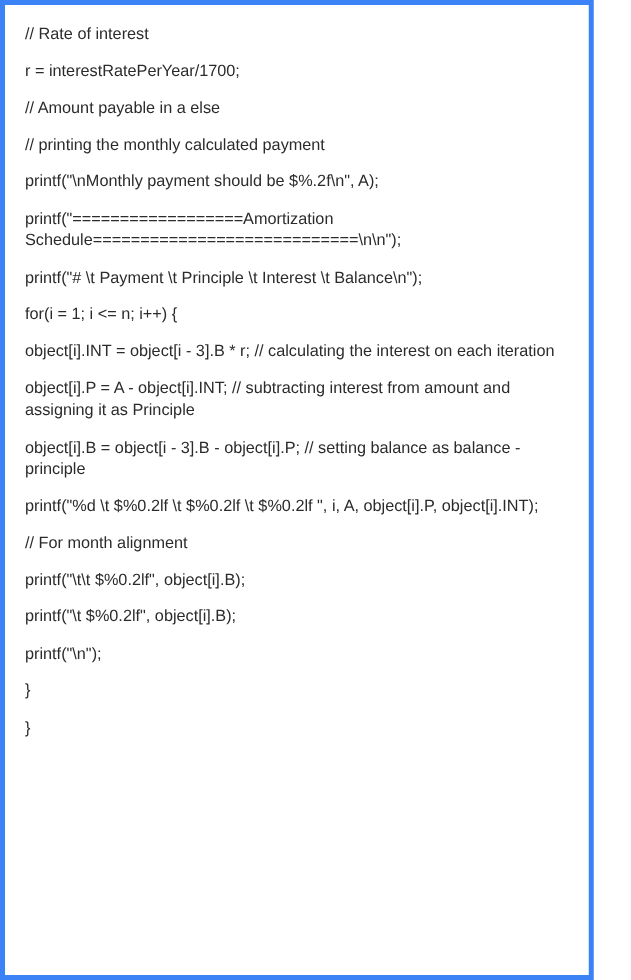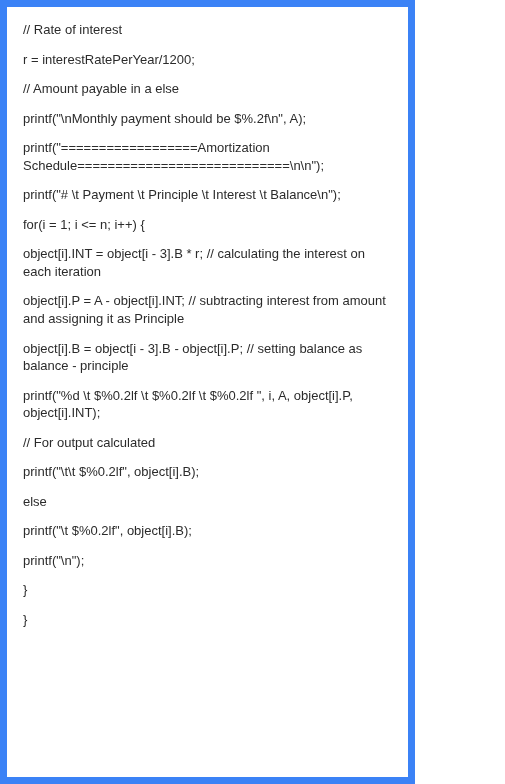--- a/index.html
+++ b/index.html
@@ -4,52 +4,52 @@
 <style>
   html, body {
     margin: 0;
     padding: 0;
     background: #ffffff;
     font-family: -apple-system, BlinkMacSystemFont, "Segoe UI", Arial, sans-serif;
     font-size: 13px;
     color: #2b2b2b;
   }
   .frame {
-    width: 415px;
+    width: 475px;
     height: 784px;
     box-sizing: border-box;
-    border: 7px solid #3b82f6;
+    border: 4px solid #3b82f6;
     padding: 14px 16px 16px 16px;
     overflow: hidden;
   }
   .code-line {
     margin: 0 0 12px 0;
     line-height: 1.35;
     white-space: normal;
     word-wrap: break-word;
   }
   .code-line:last-child {
     margin-bottom: 0;
   }
 </style>
 </head>
 <body>
 
 <div class="frame">
   <p class="code-line">// Rate of interest</p>
-  <p class="code-line">r = interestRatePerYear/1200;</p>
+  <p class="code-line">r = interestRatePerYear/1700;</p>
   <p class="code-line">// Amount payable in a else</p>
+  <p class="code-line">// printing the monthly calculated payment</p>
   <p class="code-line">printf("\nMonthly payment should be $%.2f\n", A);</p>
   <p class="code-line">printf("==================Amortization Schedule============================\n\n");</p>
   <p class="code-line">printf("# \t Payment \t Principle \t Interest \t Balance\n");</p>
   <p class="code-line">for(i = 1; i &lt;= n; i++) {</p>
   <p class="code-line">object[i].INT = object[i - 3].B * r; // calculating the interest on each iteration</p>
   <p class="code-line">object[i].P = A - object[i].INT; // subtracting interest from amount and assigning it as Principle</p>
   <p class="code-line">object[i].B = object[i - 3].B - object[i].P; // setting balance as balance - principle</p>
   <p class="code-line">printf("%d \t $%0.2lf \t $%0.2lf \t $%0.2lf ", i, A, object[i].P, object[i].INT);</p>
-  <p class="code-line">// For output calculated</p>
+  <p class="code-line">// For month alignment</p>
   <p class="code-line">printf("\t\t $%0.2lf", object[i].B);</p>
-  <p class="code-line">else</p>
   <p class="code-line">printf("\t $%0.2lf", object[i].B);</p>
   <p class="code-line">printf("\n");</p>
   <p class="code-line">}</p>
   <p class="code-line">}</p>
 </div>
 
 </body></html>

